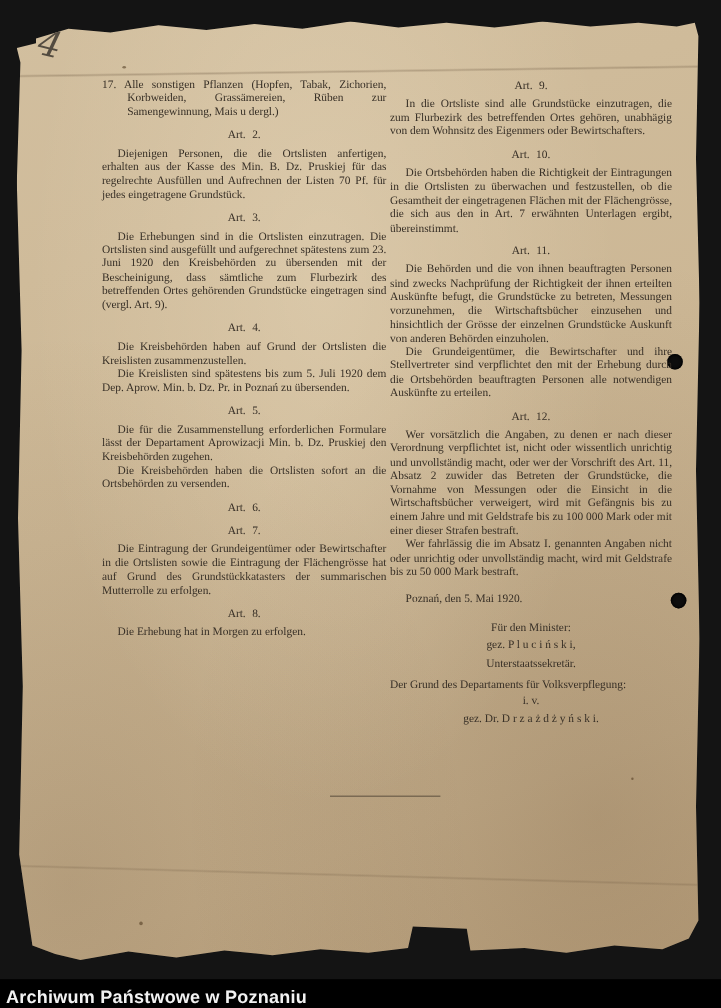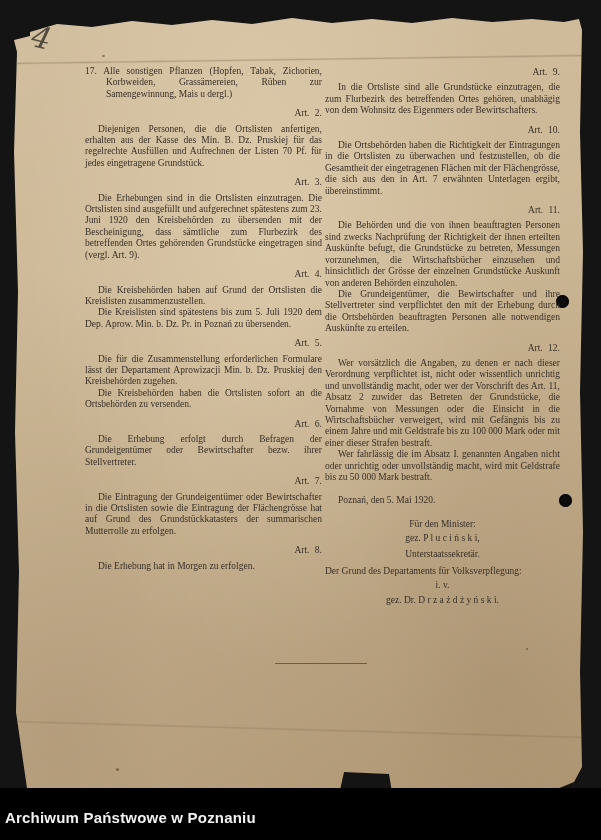--- a/index.html
+++ b/index.html
@@ -41,31 +41,31 @@
   .hole{position:absolute;width:13px;height:13px;border-radius:50%;background:#0d0d0d;
     box-shadow:inset 0 0 2px 1px rgba(0,0,0,.9), 0 0 1px rgba(255,255,255,.12);}
   .hole.h1{left:544px;top:283px;}
   .hole.h2{left:547px;top:482px;}
   .col{position:absolute;font-size:9.5px;line-height:11.4px;text-align:justify;}
   .col.left{left:73px;top:54px;width:237px;}
   .col.right{left:313px;top:47px;width:235px;}
   .col p{margin:0;}
   .para{text-indent:13px;}
   .hang{padding-left:21px;text-indent:-21px;}
-  .h{text-align:right;margin:8px 0 4px 0 !important;text-indent:0;word-spacing:3px;}
+  .h{text-align:center;margin:8px 0 4px 0 !important;text-indent:0;word-spacing:3px;}
   .date{margin-top:12px !important;text-indent:13px;text-align:left;}
   .center{text-align:center;text-indent:0;}
   .mt12{margin-top:12px !important;}
   .mt4{margin-top:4px !important;}
   .mt6{margin-top:6px !important;}
   .mt3{margin-top:3px !important;}
   .fullline{text-align:left;text-indent:0;}
   .rule{position:absolute;left:263px;top:651px;width:92px;height:1px;background:#6b5d49;}
   .archive-bar{
-    position:absolute;left:0;bottom:0;width:601px;height:52px;background:#000;
+    position:absolute;left:0;bottom:0;width:601px;height:24px;background:#000;
     display:flex;align-items:center;
   }
   .archive-bar span{
     font-family:"Liberation Sans", sans-serif;font-weight:bold;
     font-size:15px;color:#f2f2f2;padding-left:5px;padding-top:6px;letter-spacing:.2px;
   }
 </style>
 </head>
 <body>
 
@@ -88,21 +88,20 @@
     <p class="para">Diejenigen Personen, die die Ortslisten anfertigen, erhalten aus der Kasse des Min. B. Dz. Pruskiej für das regelrechte Ausfüllen und Aufrechnen der Listen 70 Pf. für jedes eingetragene Grundstück.</p>
     <p class="h">Art. 3.</p>
     <p class="para">Die Erhebungen sind in die Ortslisten einzutragen. Die Ortslisten sind ausgefüllt und aufgerechnet spätestens zum 23. Juni 1920 den Kreisbehörden zu übersenden mit der Bescheinigung, dass sämtliche zum Flurbezirk des betreffenden Ortes gehörenden Grundstücke eingetragen sind (vergl. Art. 9).</p>
     <p class="h">Art. 4.</p>
     <p class="para">Die Kreisbehörden haben auf Grund der Ortslisten die Kreislisten zusammenzustellen.</p>
     <p class="para">Die Kreislisten sind spätestens bis zum 5. Juli 1920 dem Dep. Aprow. Min. b. Dz. Pr. in Poznań zu übersenden.</p>
     <p class="h">Art. 5.</p>
     <p class="para">Die für die Zusammenstellung erforderlichen Formulare lässt der Departament Aprowizacji Min. b. Dz. Pruskiej den Kreisbehörden zugehen.</p>
     <p class="para">Die Kreisbehörden haben die Ortslisten sofort an die Ortsbehörden zu versenden.</p>
     <p class="h">Art. 6.</p>
-    <p class="para">Die Erhebung erfolgt durch Befragen der Grundeigentümer oder Bewirtschafter bezw. ihrer Stellvertreter.</p>
     <p class="h">Art. 7.</p>
     <p class="para">Die Eintragung der Grundeigentümer oder Bewirtschafter in die Ortslisten sowie die Eintragung der Flächengrösse hat auf Grund des Grundstückkatasters der summarischen Mutterrolle zu erfolgen.</p>
     <p class="h">Art. 8.</p>
     <p class="para">Die Erhebung hat in Morgen zu erfolgen.</p>
   </div>
 
   <div class="col right">
     <p class="h">Art. 9.</p>
     <p class="para">In die Ortsliste sind alle Grundstücke einzutragen, die zum Flurbezirk des betreffenden Ortes gehören, unabhägig von dem Wohnsitz des Eigenmers oder Bewirtschafters.</p>
     <p class="h">Art. 10.</p>

